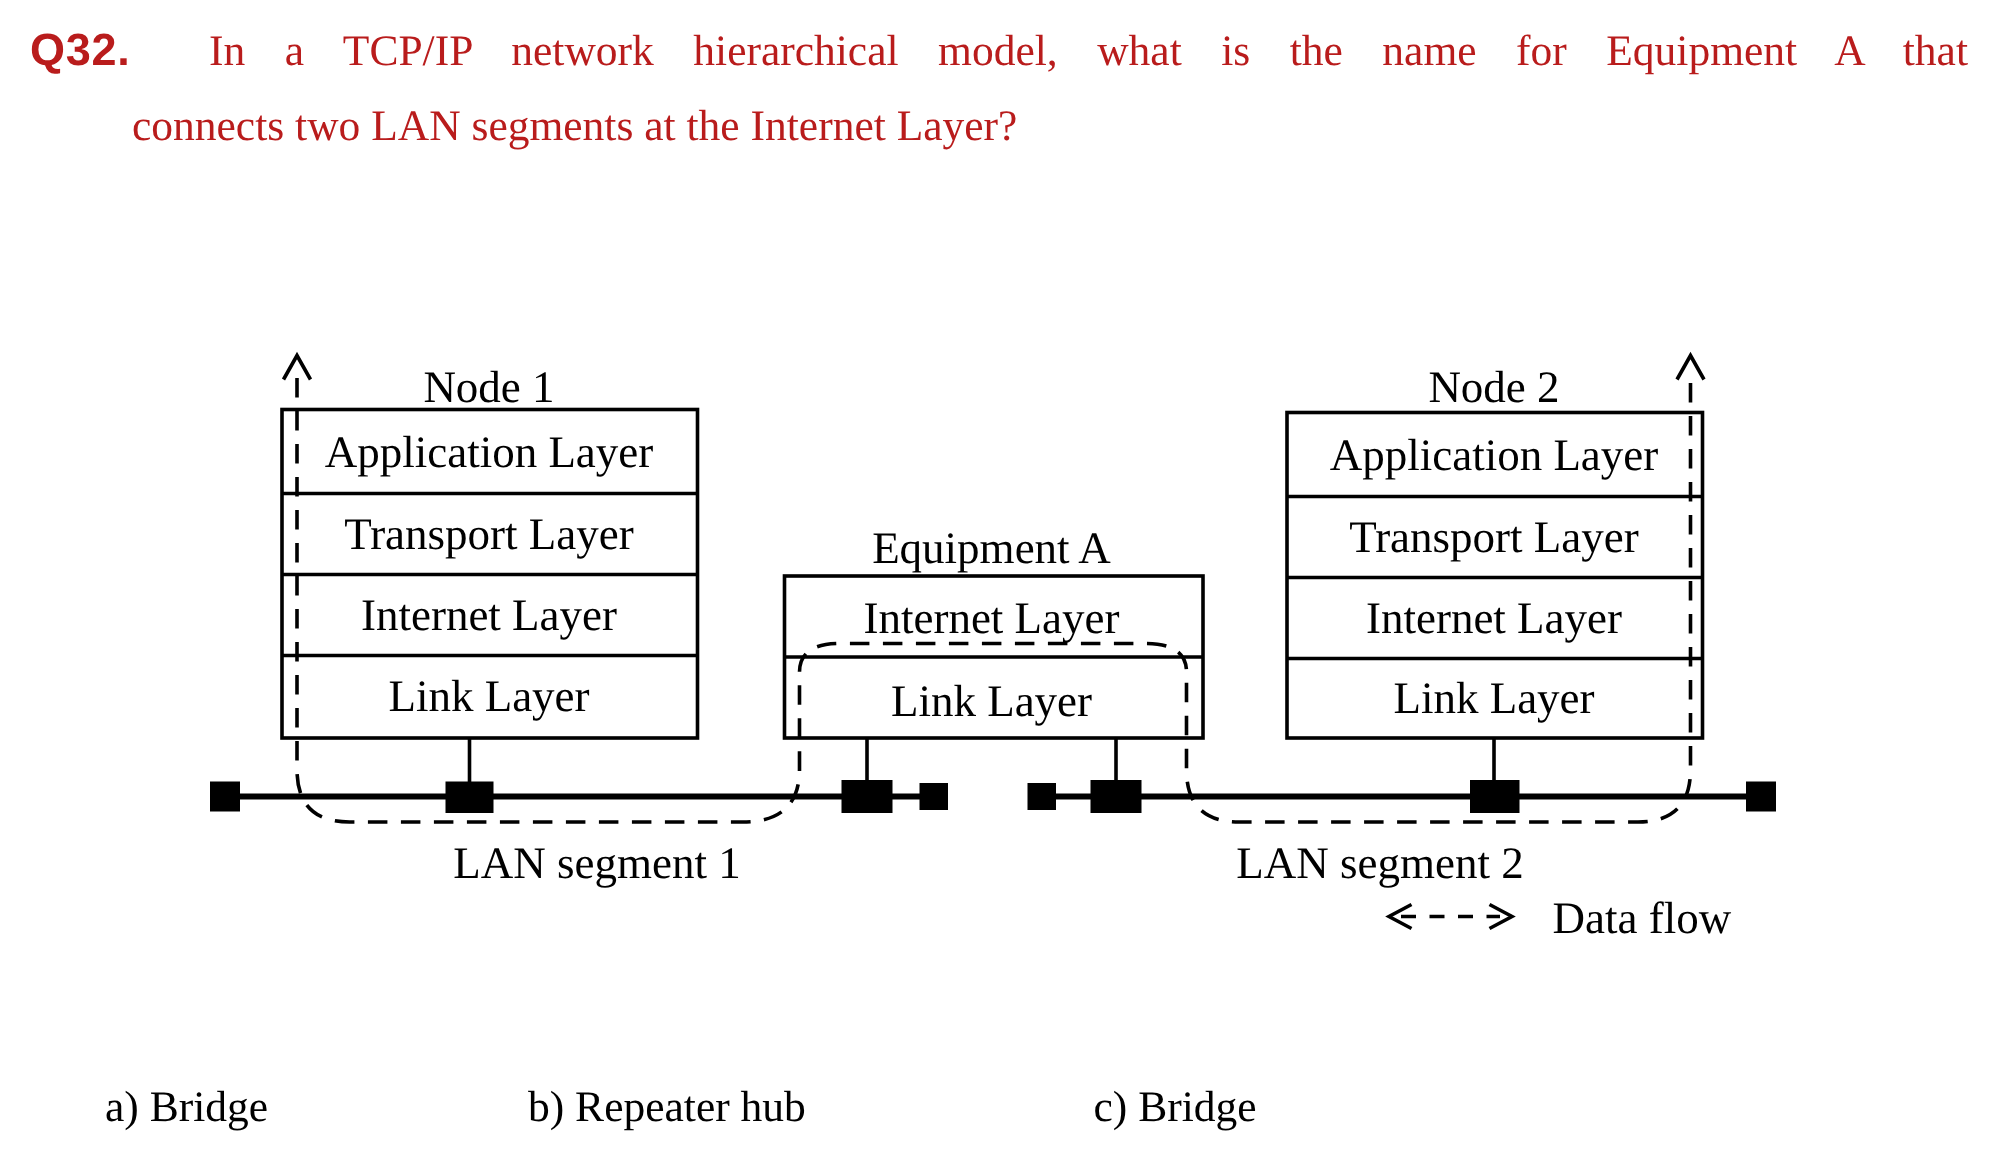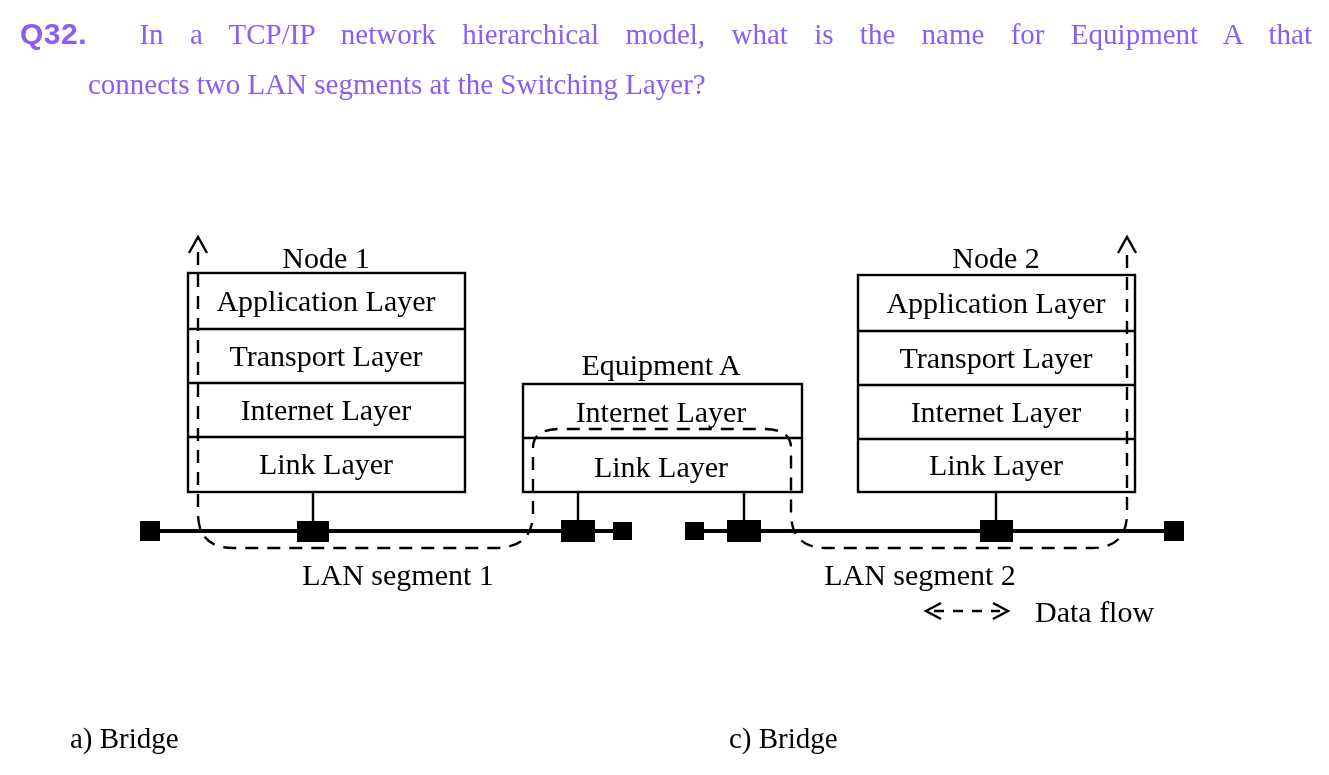--- a/index.html
+++ b/index.html
@@ -14,21 +14,21 @@
     overflow: hidden;
     font-family: "Liberation Serif", "DejaVu Serif", serif;
     color: #000000;
   }
   .question {
     position: absolute;
     left: 20px;
     top: 16px;
     width: 1292px;
     font-size: 29px;
-    color: #8b5cf6;
+    color: #b91c1c;
   }
   .q-line1 {
     text-align: justify;
     text-align-last: justify;
     line-height: 36px;
     white-space: normal;
   }
   .q-num {
     font-family: "Liberation Sans", "DejaVu Sans", sans-serif;
     font-weight: 700;
@@ -70,21 +70,21 @@
   .opt-d { left: 1044px; }
 </style>
 </head>
 <body>
 
 <div class="question">
   <div class="q-line1">
     <span class="q-num">Q32.</span>
     <span>In a TCP/IP network hierarchical model, what is the name for Equipment A that</span>
   </div>
-  <div class="q-line2">connects two LAN segments at the Switching Layer?</div>
+  <div class="q-line2">connects two LAN segments at the Internet Layer?</div>
 </div>
 
 <svg class="diagram" width="1329" height="680" viewBox="0 0 1329 680" xmlns="http://www.w3.org/2000/svg">
 
   <g stroke="#000" stroke-width="2.4" fill="none">
     <rect x="188" y="273" width="277" height="219"></rect>
     <line x1="188" y1="329" x2="465" y2="329"></line>
     <line x1="188" y1="383" x2="465" y2="383"></line>
     <line x1="188" y1="437" x2="465" y2="437"></line>
   </g>
@@ -149,14 +149,15 @@
   <g>
     <line x1="934" y1="611" x2="1000" y2="611" stroke="#000" stroke-width="2.4" stroke-dasharray="10 9"></line>
     <path d="M941,603 L926,611 L941,619" fill="none" stroke="#000" stroke-width="2.4"></path>
     <path d="M993,603 L1008,611 L993,619" fill="none" stroke="#000" stroke-width="2.4"></path>
     <text x="1035" y="622" text-anchor="start">Data flow</text>
   </g>
 </svg>
 
 <div class="options">
   <span class="option opt-a">a) Bridge</span>
+  <span class="option opt-b">b) Repeater hub</span>
   <span class="option opt-c">c) Bridge</span>
 </div>
 
 </body></html>

